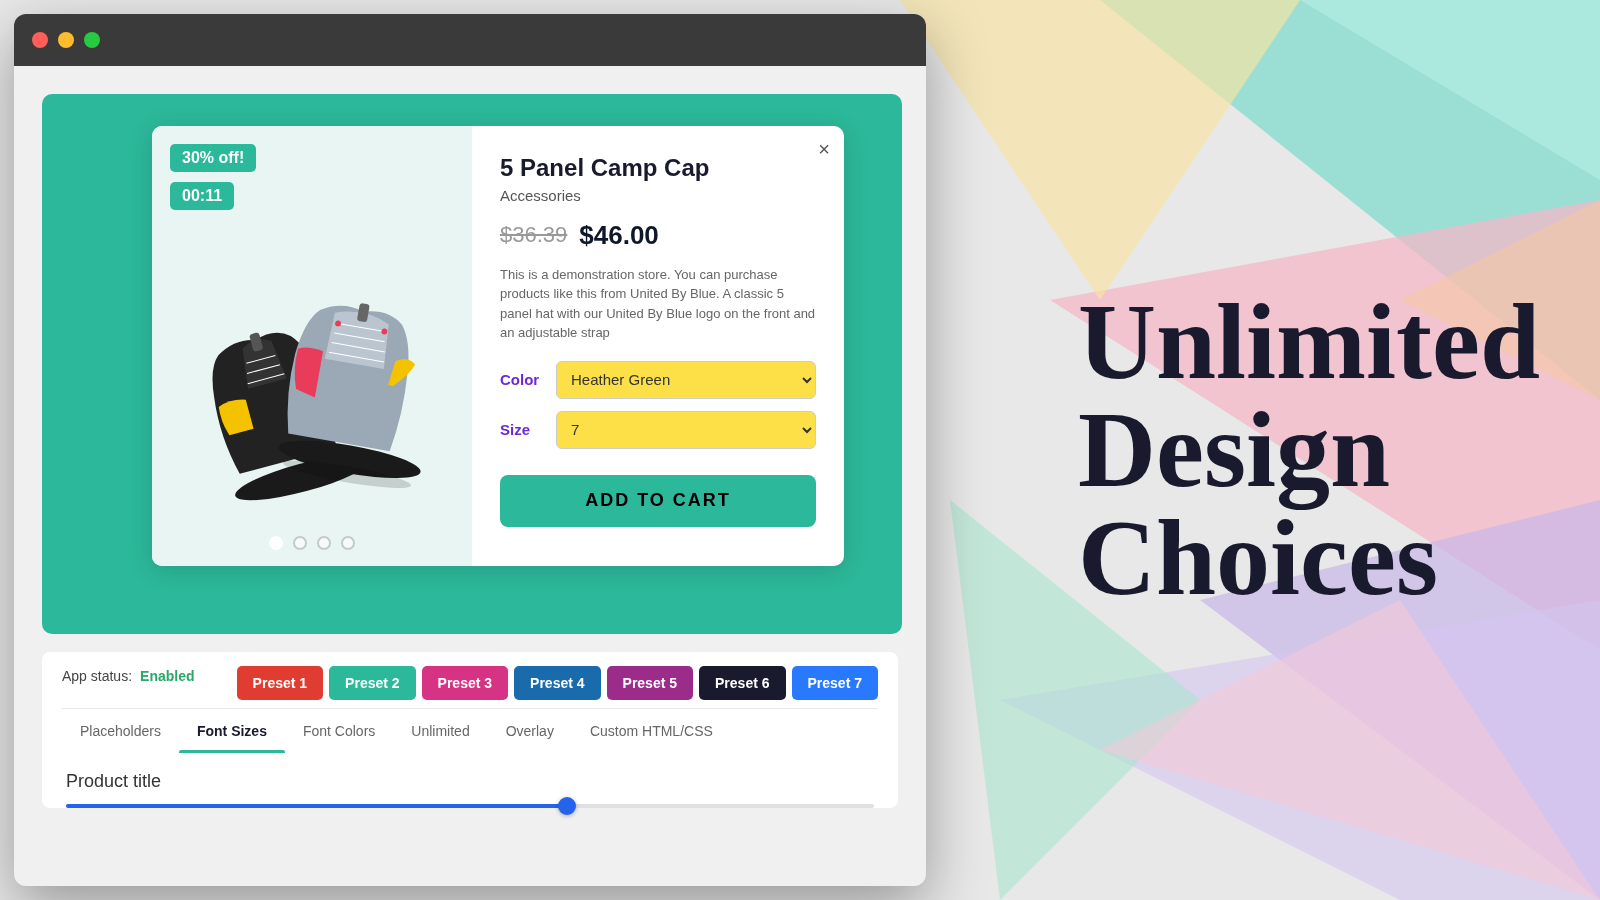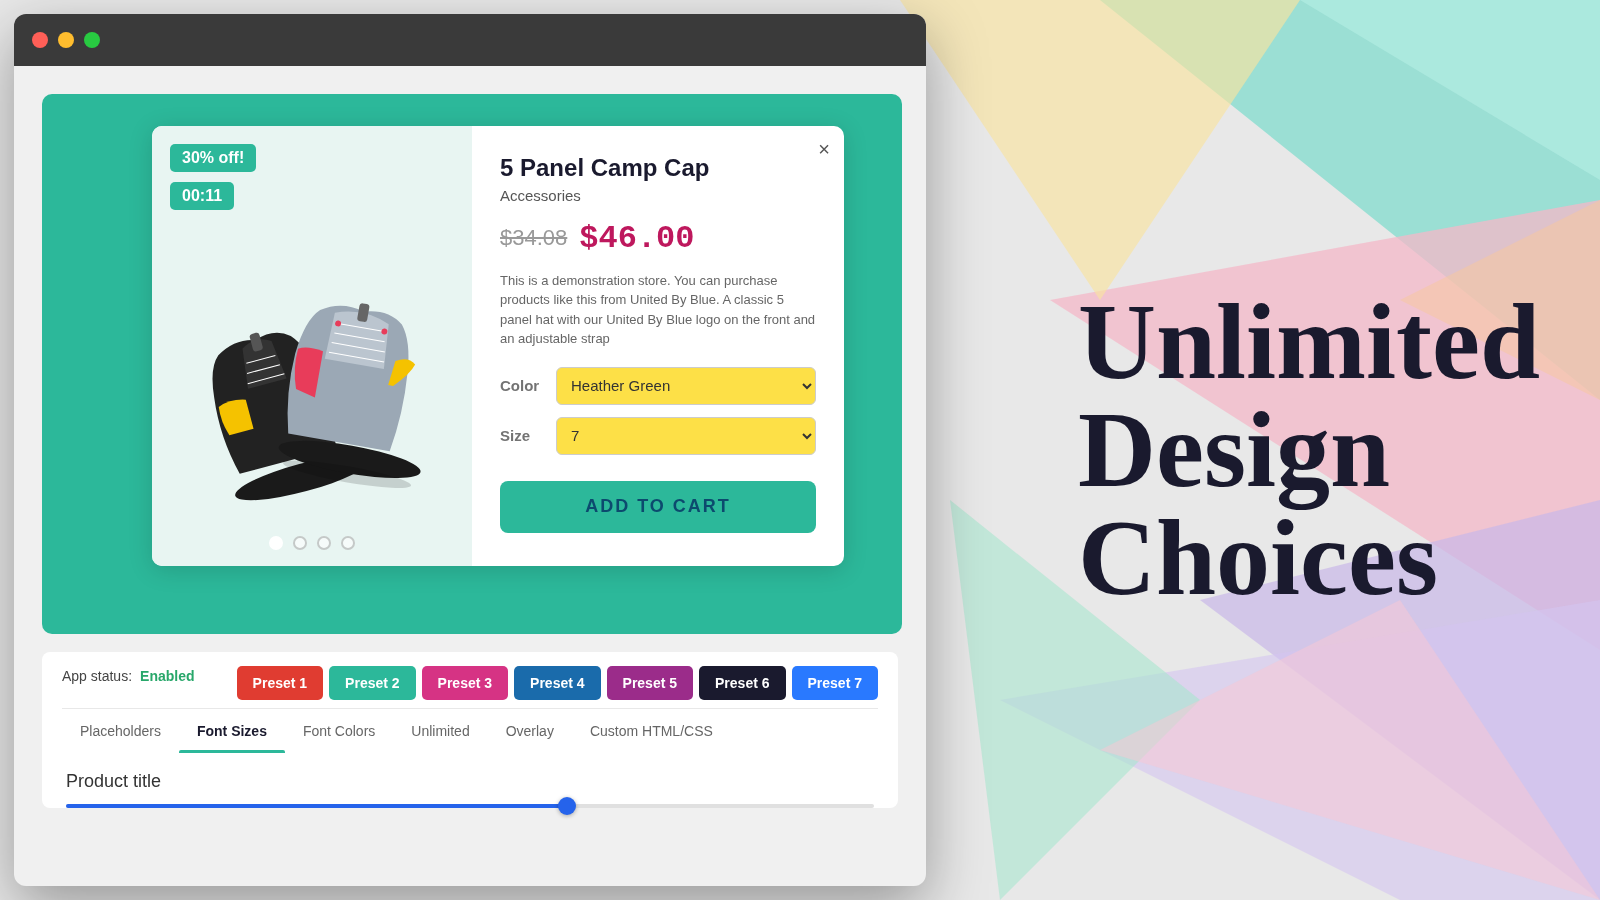--- a/index.html
+++ b/index.html
@@ -169,43 +169,42 @@
       margin-bottom: 14px;
     }
 
     .price-original {
       font-size: 22px;
       color: #999;
       text-decoration: line-through;
     }
 
     .price-sale {
-      font-size: 32px;
+      font-size: 26px;
       font-weight: 700;
-      color: #be185d;
-      font-family: Liberation Mono, monospace;
+      color: #0f172a;
     }
 
     .product-desc {
       font-size: 13px;
       color: #666;
       line-height: 1.5;
       margin-bottom: 18px;
     }
 
     .option-row {
       display: flex;
       align-items: center;
       margin-bottom: 12px;
     }
 
     .option-label {
       font-size: 15px;
       font-weight: 700;
-      color: #737373;
+      color: #6d28d9;
       width: 56px;
       flex-shrink: 0;
     }
 
     .option-select {
       flex: 1;
       height: 38px;
       border: 1px solid #ccc;
       border-radius: 6px;
       font-size: 15px;
@@ -213,21 +212,21 @@
       appearance: auto;
       cursor: pointer;
       background: #fde047;
       color: #333;
     }
 
     .add-to-cart-btn {
       width: 100%;
       height: 52px;
       background: #2cb89a;
-      color: #0c4a6e;
+      color: #000000;
       border: none;
       border-radius: 8px;
       font-size: 18px;
       font-weight: 800;
       letter-spacing: 2px;
       cursor: pointer;
       margin-top: 14px;
     }
 
     
@@ -472,21 +471,21 @@
           </div>
         </div>
 
         <div class="card-details">
           <button class="close-btn">×</button>
 
           <div class="product-title">5 Panel Camp Cap</div>
           <div class="product-category">Accessories</div>
 
           <div class="price-row">
-            <span class="price-original">$34.08</span>
+            <span class="price-original">$36.39</span>
             <span class="price-sale">$46.00</span>
           </div>
 
           <div class="product-desc">This is a demonstration store. You can purchase products like this from United By Blue. A classic 5 panel hat with our United By Blue logo on the front and an adjustable strap</div>
 
           <div class="option-row">
             <span class="option-label">Color</span>
             <select class="option-select">
               <option>Heather Green</option>
               <option>Black</option>

